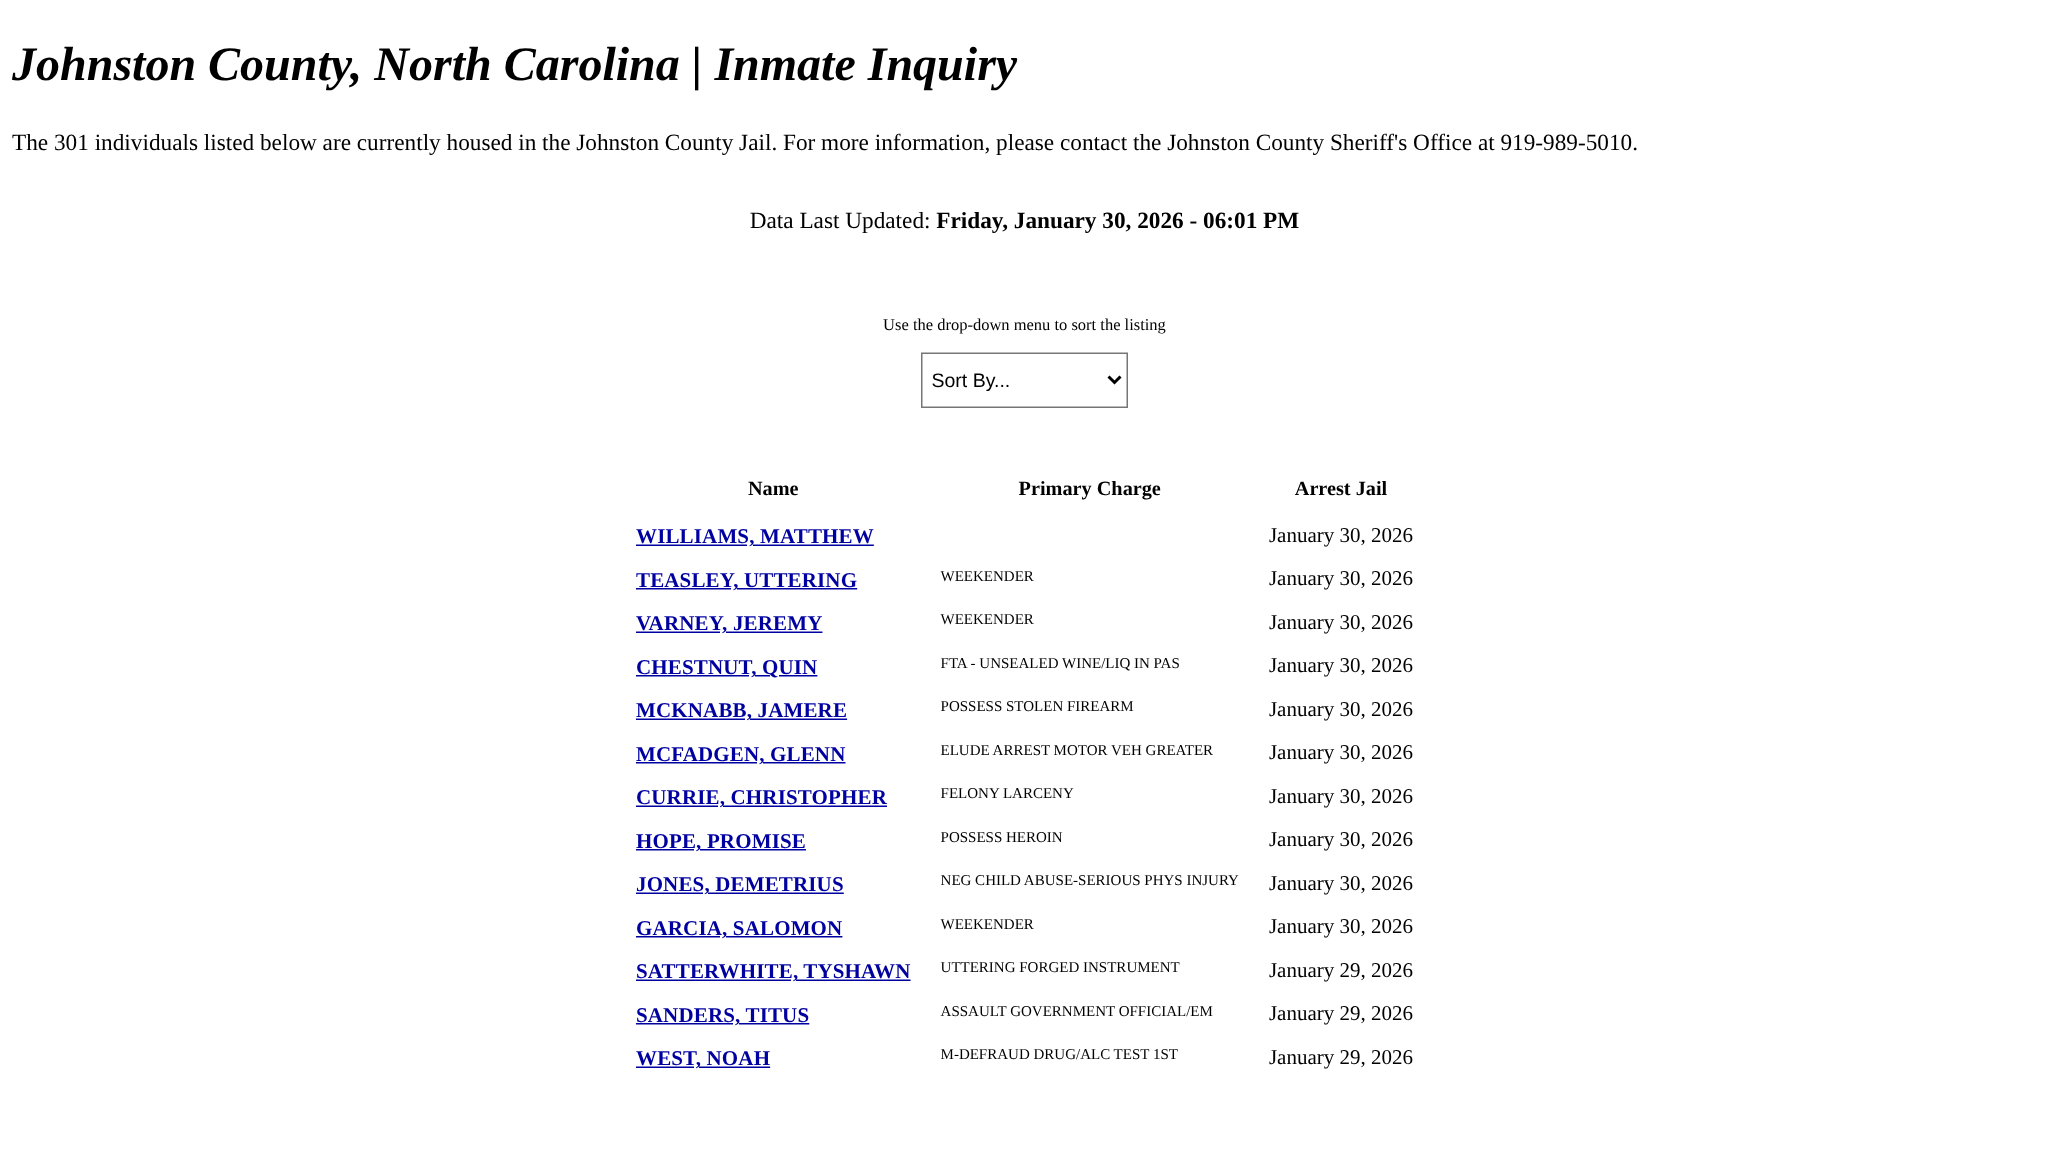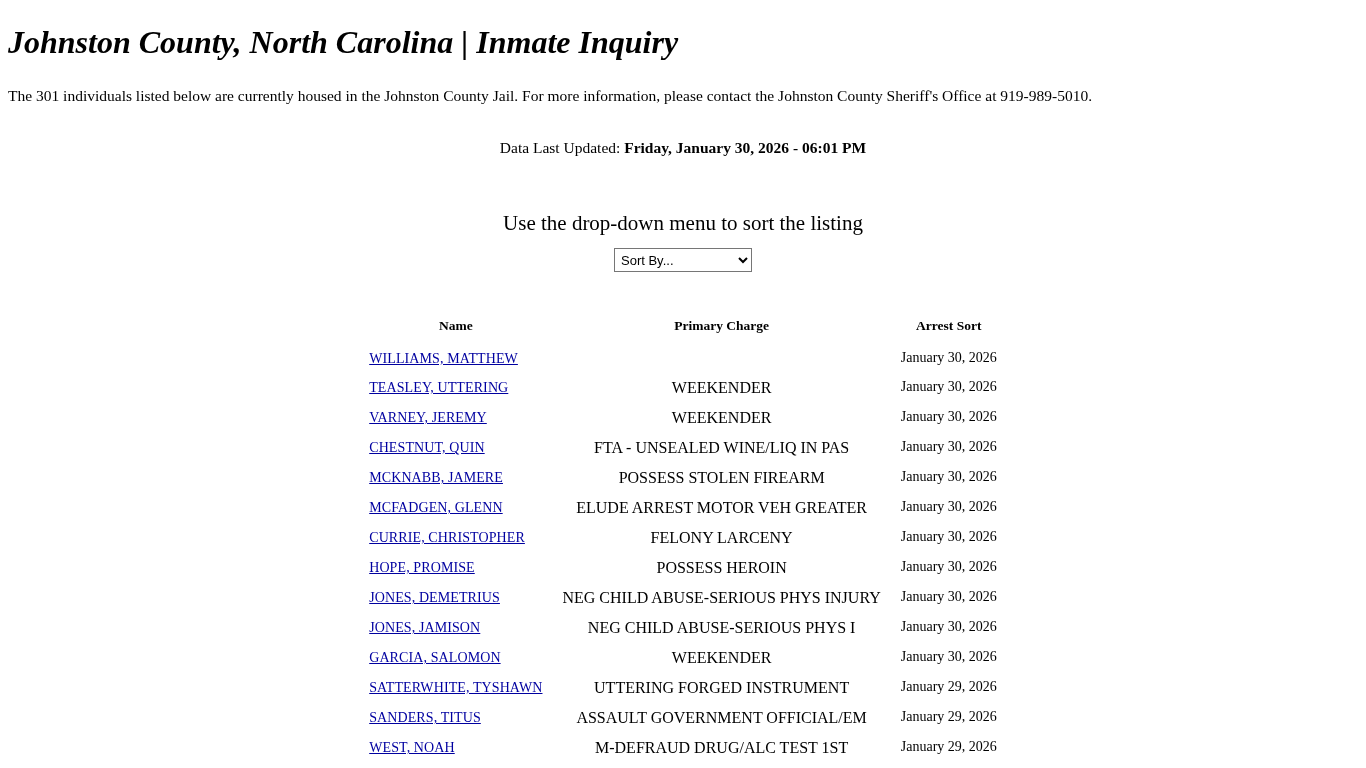--- a/index.html
+++ b/index.html
@@ -35,33 +35,33 @@
   p.updated {
     font-size: 15.5px;
     text-align: center;
     margin: 34px 0 0 0;
   }
   p.updated .ts {
     font-weight: bold;
     margin-top: 40px;
   }
   p.sort-instruction {
-    font-size: 21px;
+    font-size: 11px;
     text-align: center;
     margin: 54px 0 0 0;
   }
   .select-wrap {
     text-align: center;
     margin-top: 12px;
   }
   select.sort-select {
     font-family: "Liberation Sans", "DejaVu Sans", sans-serif;
     font-size: 13px;
     width: 138px;
-    height: 24px;
+    height: 37px;
     padding: 1px 2px;
     background: #ffffff;
     color: #000000;
     border: 1px solid #767676;
     border-radius: 0;
   }
   table.roster {
     margin: 44px auto 0 auto;
     border-collapse: collapse;
     font-size: 14.5px;
@@ -75,32 +75,31 @@
   }
   table.roster td {
     padding: 6px 10px;
     white-space: nowrap;
     vertical-align: top;
   }
   td.col-name {
     text-align: left;
   }
   td.col-charge {
-    text-align: center;
-    font-size: 16px;
+    font-size: 10px;
   }
   td.col-date {
     text-align: left;
     font-size: 14px;
     padding-left: 8px;
   }
   a.inmate-link {
     color: #0000a0;
     text-decoration: underline;
-    font-weight: normal;
+    font-weight: bold;
     font-size: 14px;
     letter-spacing: 0.1px;
   }
 </style>
 </head>
 <body>
 
 <div class="page">
 
   <h1 class="page-title">Johnston County, North Carolina | Inmate Inquiry</h1>
@@ -117,21 +116,21 @@
     <select class="sort-select">
       <option>Sort By...</option>
     </select>
   </div>
 
   <table class="roster">
     <thead>
       <tr>
         <th>Name</th>
         <th>Primary Charge</th>
-        <th>Arrest Sort</th>
+        <th>Arrest Jail</th>
       </tr>
     </thead>
     <tbody id="roster-body">
         <tr>
           <td class="col-name"><a class="inmate-link" href="#">WILLIAMS, MATTHEW</a></td>
           <td class="col-charge"></td>
           <td class="col-date">January 30, 2026</td>
         </tr>
         <tr>
           <td class="col-name"><a class="inmate-link" href="#">TEASLEY, UTTERING</a></td>
@@ -167,25 +166,20 @@
           <td class="col-name"><a class="inmate-link" href="#">HOPE, PROMISE</a></td>
           <td class="col-charge">POSSESS HEROIN</td>
           <td class="col-date">January 30, 2026</td>
         </tr>
         <tr>
           <td class="col-name"><a class="inmate-link" href="#">JONES, DEMETRIUS</a></td>
           <td class="col-charge">NEG CHILD ABUSE-SERIOUS PHYS INJURY</td>
           <td class="col-date">January 30, 2026</td>
         </tr>
         <tr>
-          <td class="col-name"><a class="inmate-link" href="#">JONES, JAMISON</a></td>
-          <td class="col-charge">NEG CHILD ABUSE-SERIOUS PHYS I</td>
-          <td class="col-date">January 30, 2026</td>
-        </tr>
-        <tr>
           <td class="col-name"><a class="inmate-link" href="#">GARCIA, SALOMON</a></td>
           <td class="col-charge">WEEKENDER</td>
           <td class="col-date">January 30, 2026</td>
         </tr>
         <tr>
           <td class="col-name"><a class="inmate-link" href="#">SATTERWHITE, TYSHAWN</a></td>
           <td class="col-charge">UTTERING FORGED INSTRUMENT</td>
           <td class="col-date">January 29, 2026</td>
         </tr>
         <tr>

